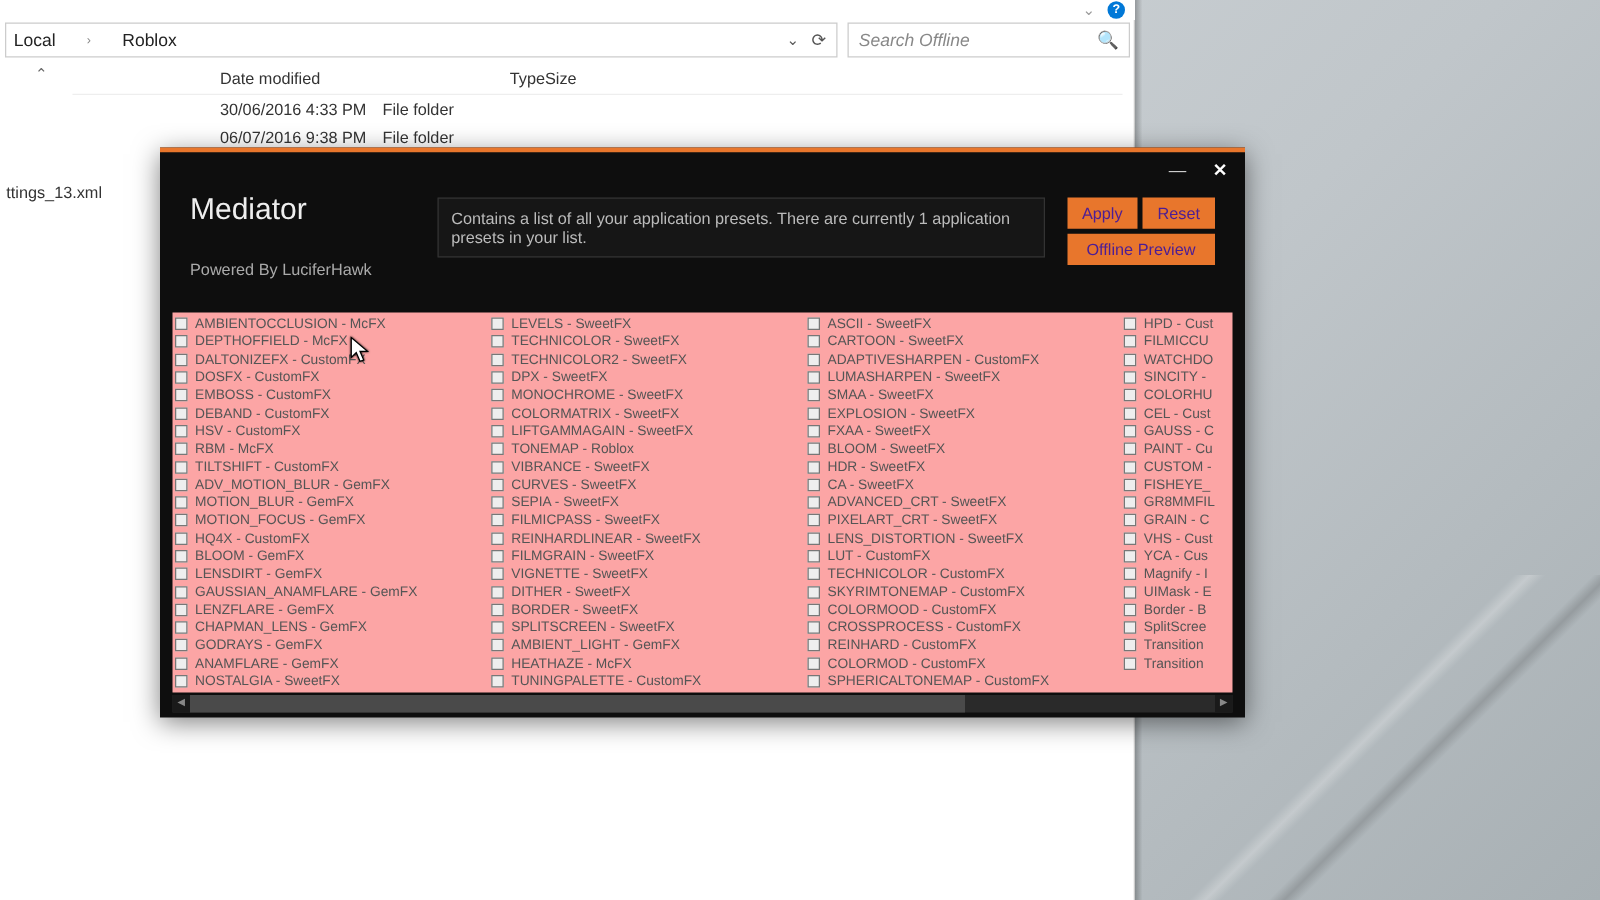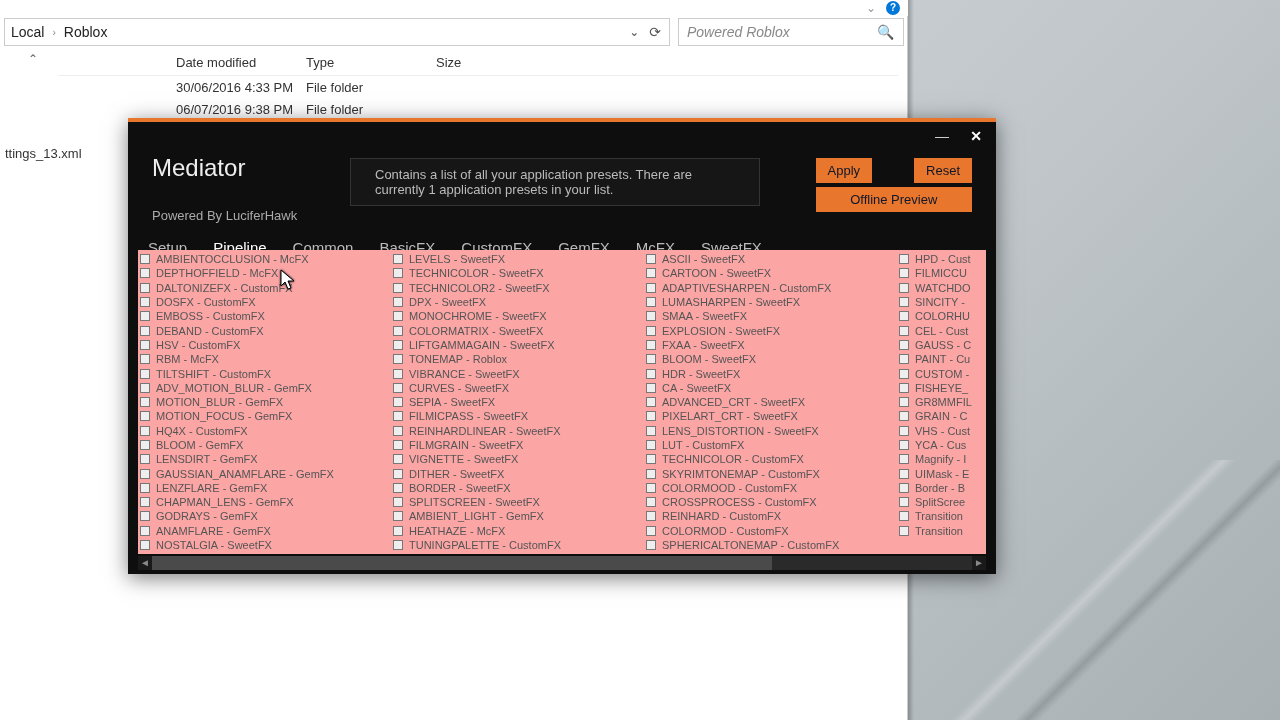--- a/index.html
+++ b/index.html
@@ -18,39 +18,39 @@
 .chev-icon { color:#999; font-size:12px; }
 
 .addrbar {
   position: absolute; left: 4px; top: 18px; width: 900px; height: 28px; display: flex; gap: 8px;
 }
 .pathbox {
   flex: 0 0 666px; height: 28px; border: 1px solid #ccc; background: #fff;
   display: flex; align-items: center; padding-left: 6px; font-size: 14px; color: #222;
   justify-content: space-between;
 }
-.path-left { display:flex; align-items:center; gap:4px; }
+.path-left { display:flex; align-items:center; gap:21px; }
 .path-left .sep { color:#888; font-size:10px; padding:0 4px; }
 .path-ctrls { display:flex; align-items:center; gap:10px; padding-right:8px; color:#555; font-size:12px; }
 .refresh-icon { font-size:14px; }
 .searchbox {
   flex: 1; height: 28px; border: 1px solid #ccc; background: #fff;
   display: flex; align-items: center; justify-content: space-between; padding: 0 8px; color: #888; font-size: 14px; font-style: italic;
 }
 .searchbox .mag { font-style: normal; color:#555; }
 
 .columns {
   position: absolute; left: 58px; top: 50px; width: 840px; height: 26px;
   display: flex; align-items: center; font-size: 13px; color: #333;
   border-bottom: 1px solid #eee;
 }
 .col-chev { position:absolute; left: -30px; top:2px; color:#666; font-size:12px; }
 .col-name { width: 118px; }
 .col-date { width: 130px; }
-.col-type { width: 130px; }
+.col-type { width: 130px; text-align: right; }
 .col-size { width: 100px; }
 
 .rows {
   position: absolute; left: 176px; top: 80px; font-size: 13px; color: #333;
 }
 .row { height: 22px; display: flex; align-items: flex-start; }
 .row .date { width: 130px; }
 .row .type { width: 130px; }
 
 .xml-file {
@@ -68,26 +68,26 @@
 .tbtn { width: 28px; height: 22px; color: #ccc; font-size: 14px; text-align: center; line-height: 22px; cursor: pointer; }
 .tbtn.close { color:#fff; font-weight:bold; }
 .med-head {
   padding: 4px 24px 0 24px; display: flex; align-items: flex-start; gap: 18px;
 }
 .med-left { flex: 0 0 180px; }
 .med-title { color: #eee; font-size: 24px; font-weight: 300; }
 .med-sub { color: #aaa; font-size: 13px; margin-top: 26px; }
 .med-desc {
   flex: 1; background: #161616; border: 1px solid #333; color: #bbb; font-size: 13px;
-  padding: 8px 24px; height: 48px; margin-top: 4px;
+  padding: 8px 10px; height: 48px; margin-top: 4px;
 }
 .med-btns { display: flex; flex-direction: column; gap: 4px; margin-top: 4px; }
 .med-btns-row { display: flex; gap: 4px; }
 .obtn {
-  background: #e8762c; color: #0f172a; border: none; font-size: 13px; padding: 5px 12px; cursor: pointer; margin-left: 38px;
+  background: #e8762c; color: #4c1d95; border: none; font-size: 13px; padding: 5px 12px; cursor: pointer;
 }
 
 .tabs {
   display: flex; gap: 22px; padding: 14px 18px 6px 18px; font-size: 15px; color: #bbb;
 }
 .tab { cursor: pointer; padding: 2px 2px 6px 2px; }
 .tab.active { color: #fff; border-bottom: 2px solid #e8762c; }
 
 .list-area {
   position: absolute; left: 10px; right: 10px; top: 128px; bottom: 20px;
@@ -140,21 +140,21 @@
         <span>Local</span>
         <span class="sep">›</span>
         <span>Roblox</span>
       </span>
       <span class="path-ctrls">
         <span>⌄</span>
         <span class="refresh-icon">⟳</span>
       </span>
     </div>
     <div class="searchbox">
-      <span>Powered Roblox</span>
+      <span>Search Offline</span>
       <span class="mag">🔍</span>
     </div>
   </div>
 
   <div class="columns">
     <span class="col-chev">⌃</span>
     <span class="col-name"></span>
     <span class="col-date">Date modified</span>
     <span class="col-type">Type</span>
     <span class="col-size">Size</span>
@@ -191,30 +191,20 @@
     <div class="med-desc">Contains a list of all your application presets. There are currently 1 application presets in your list.</div>
     <div class="med-btns">
       <div class="med-btns-row">
         <button class="obtn">Apply</button>
         <button class="obtn">Reset</button>
       </div>
       <button class="obtn">Offline Preview</button>
     </div>
   </div>
 
-  <div class="tabs" id="tabs">
-      <span class="tab">Setup</span>
-      <span class="tab active">Pipeline</span>
-      <span class="tab">Common</span>
-      <span class="tab">BasicFX</span>
-      <span class="tab">CustomFX</span>
-      <span class="tab">GemFX</span>
-      <span class="tab">McFX</span>
-      <span class="tab">SweetFX</span>
-    </div>
 
   <div class="list-area">
     <div class="cols4" id="cols4">
         <div class="colblock">
           <div class="item">
             <span class="cb"></span>
             <span>AMBIENTOCCLUSION - McFX</span>
           </div>
           <div class="item">
             <span class="cb"></span>

